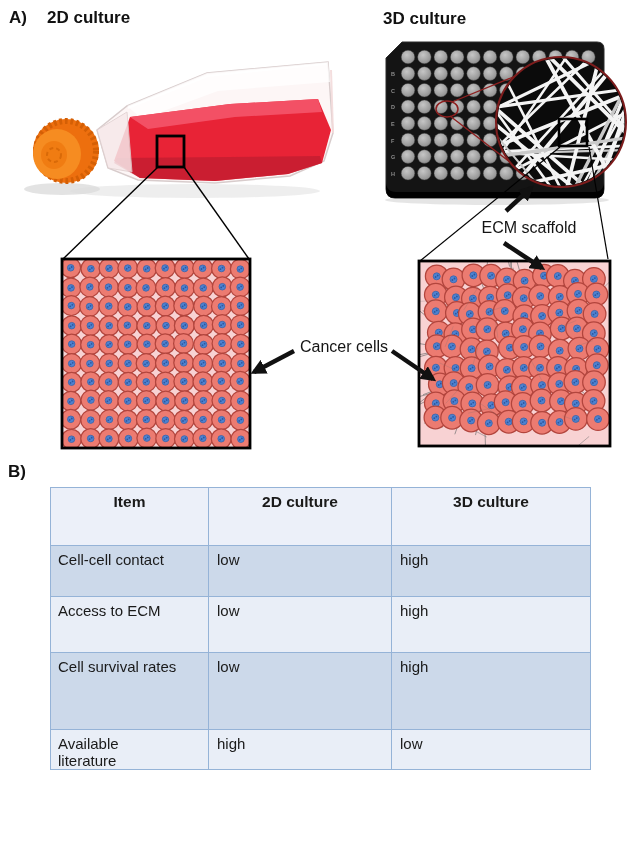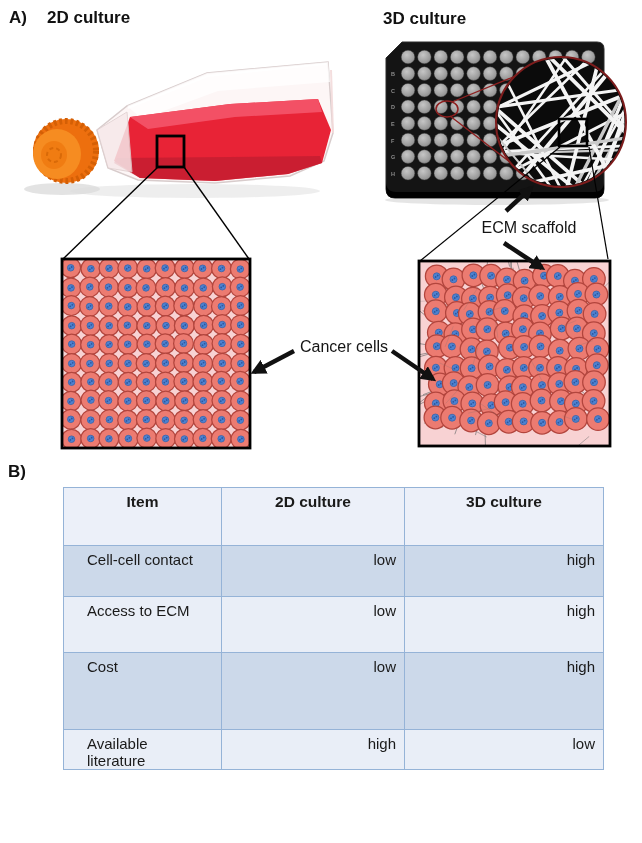--- a/index.html
+++ b/index.html
@@ -9,33 +9,33 @@
   }
   #panelA{position:absolute;left:0;top:0}
   #panelA text{font-family:"Liberation Sans",sans-serif}
   .title{font-weight:bold;font-size:17px;fill:#111}
   .anno{font-size:16px;fill:#141414}
   .rowletter{font-size:5.5px;fill:#8d8d8d;font-weight:bold}
   #panelB-label{
     position:absolute;left:8px;top:462px;font-weight:bold;font-size:17px;color:#111;
   }
   table#cmp{
-    position:absolute;left:63px;top:487px;width:540px;
+    position:absolute;left:50px;top:487px;width:540px;
     border-collapse:collapse;table-layout:fixed;
     font-size:15px;color:#1a1a1a;
   }
   #cmp th,#cmp td{
     border:1px solid #95b3d7;vertical-align:top;padding:5px 8px 0 8px;
     overflow:hidden;
   }
   #cmp th{
     font-weight:bold;text-align:center;background:#ecf0f9;font-size:15.5px;height:52px;
   }
-  #cmp td.val{text-align:right}
-  #cmp td.item{text-align:left;white-space:pre-line;padding-left:23px}
+  #cmp td.val{text-align:left}
+  #cmp td.item{text-align:left;white-space:pre-line;padding-left:7px}
   #cmp tbody tr:nth-child(odd) td{background:#ccd9ea}
   #cmp tbody tr:nth-child(even) td{background:#e9eef7}
   #cmp tbody tr:nth-child(1){height:51px}
   #cmp tbody tr:nth-child(2){height:56px}
   #cmp tbody tr:nth-child(3){height:77px}
   #cmp tbody tr:nth-child(4){height:33px}
   #cmp tbody tr:nth-child(5){height:29px}
   #cmp tbody tr:nth-child(6){height:54px}
 </style>
 </head>
@@ -1147,21 +1147,21 @@
       <td class="item">Cell-cell contact</td>
       <td class="val">low</td>
       <td class="val">high</td>
     </tr>
     <tr>
       <td class="item">Access to ECM</td>
       <td class="val">low</td>
       <td class="val">high</td>
     </tr>
     <tr>
-      <td class="item">Cost</td>
+      <td class="item">Cell survival rates</td>
       <td class="val">low</td>
       <td class="val">high</td>
     </tr>
     <tr>
       <td class="item">Available
 literature</td>
       <td class="val">high</td>
       <td class="val">low</td>
     </tr>
   </tbody>

